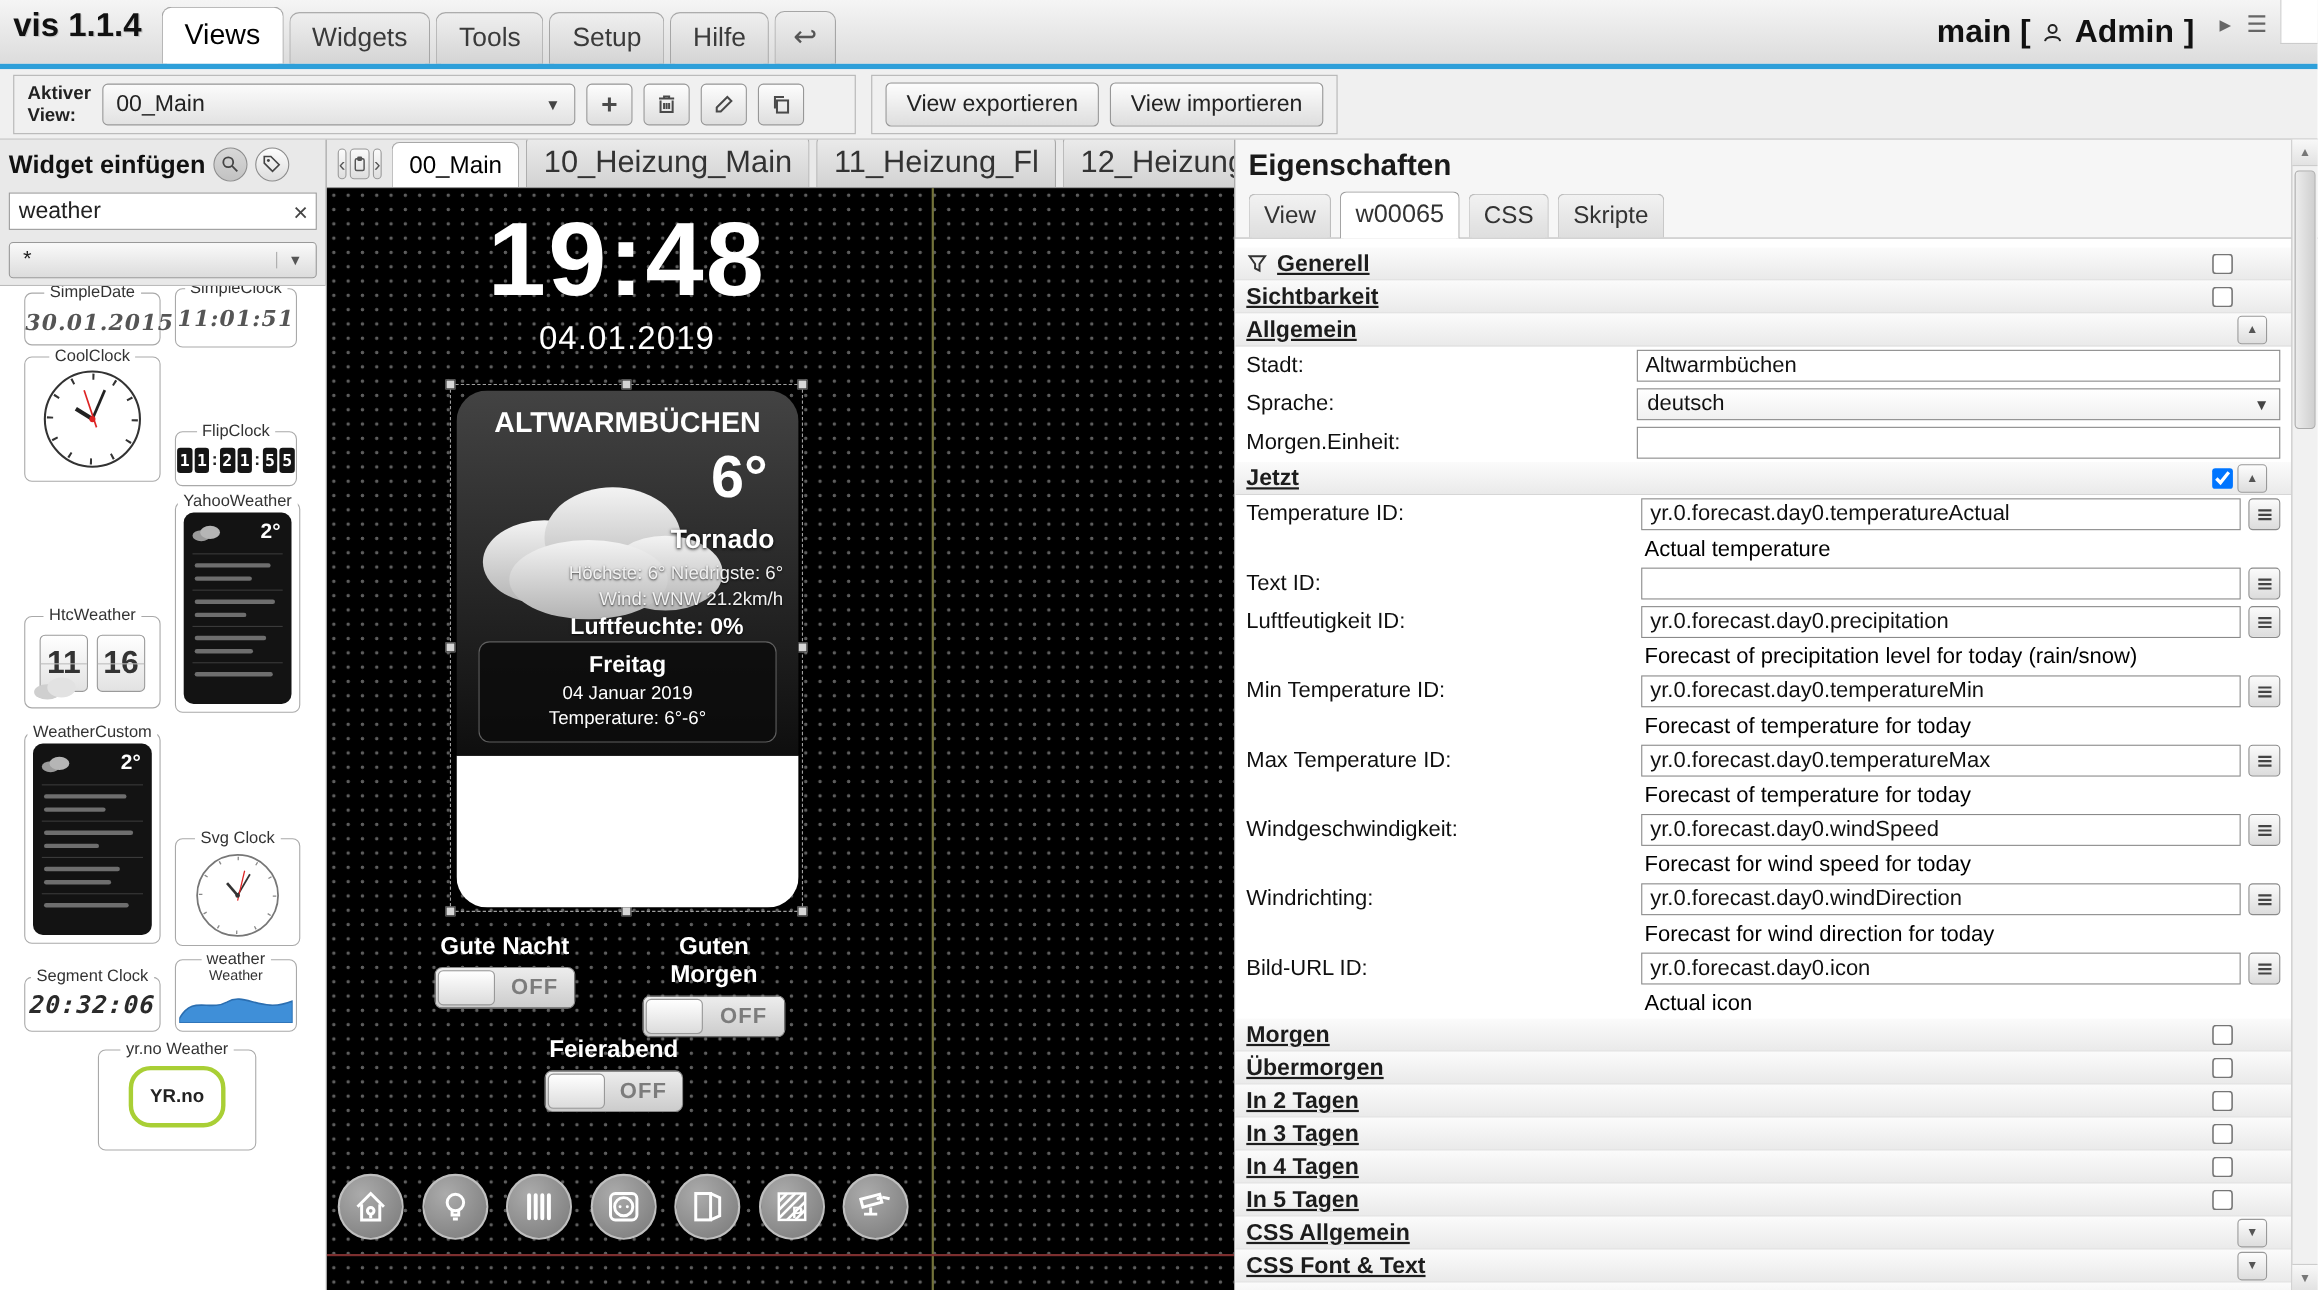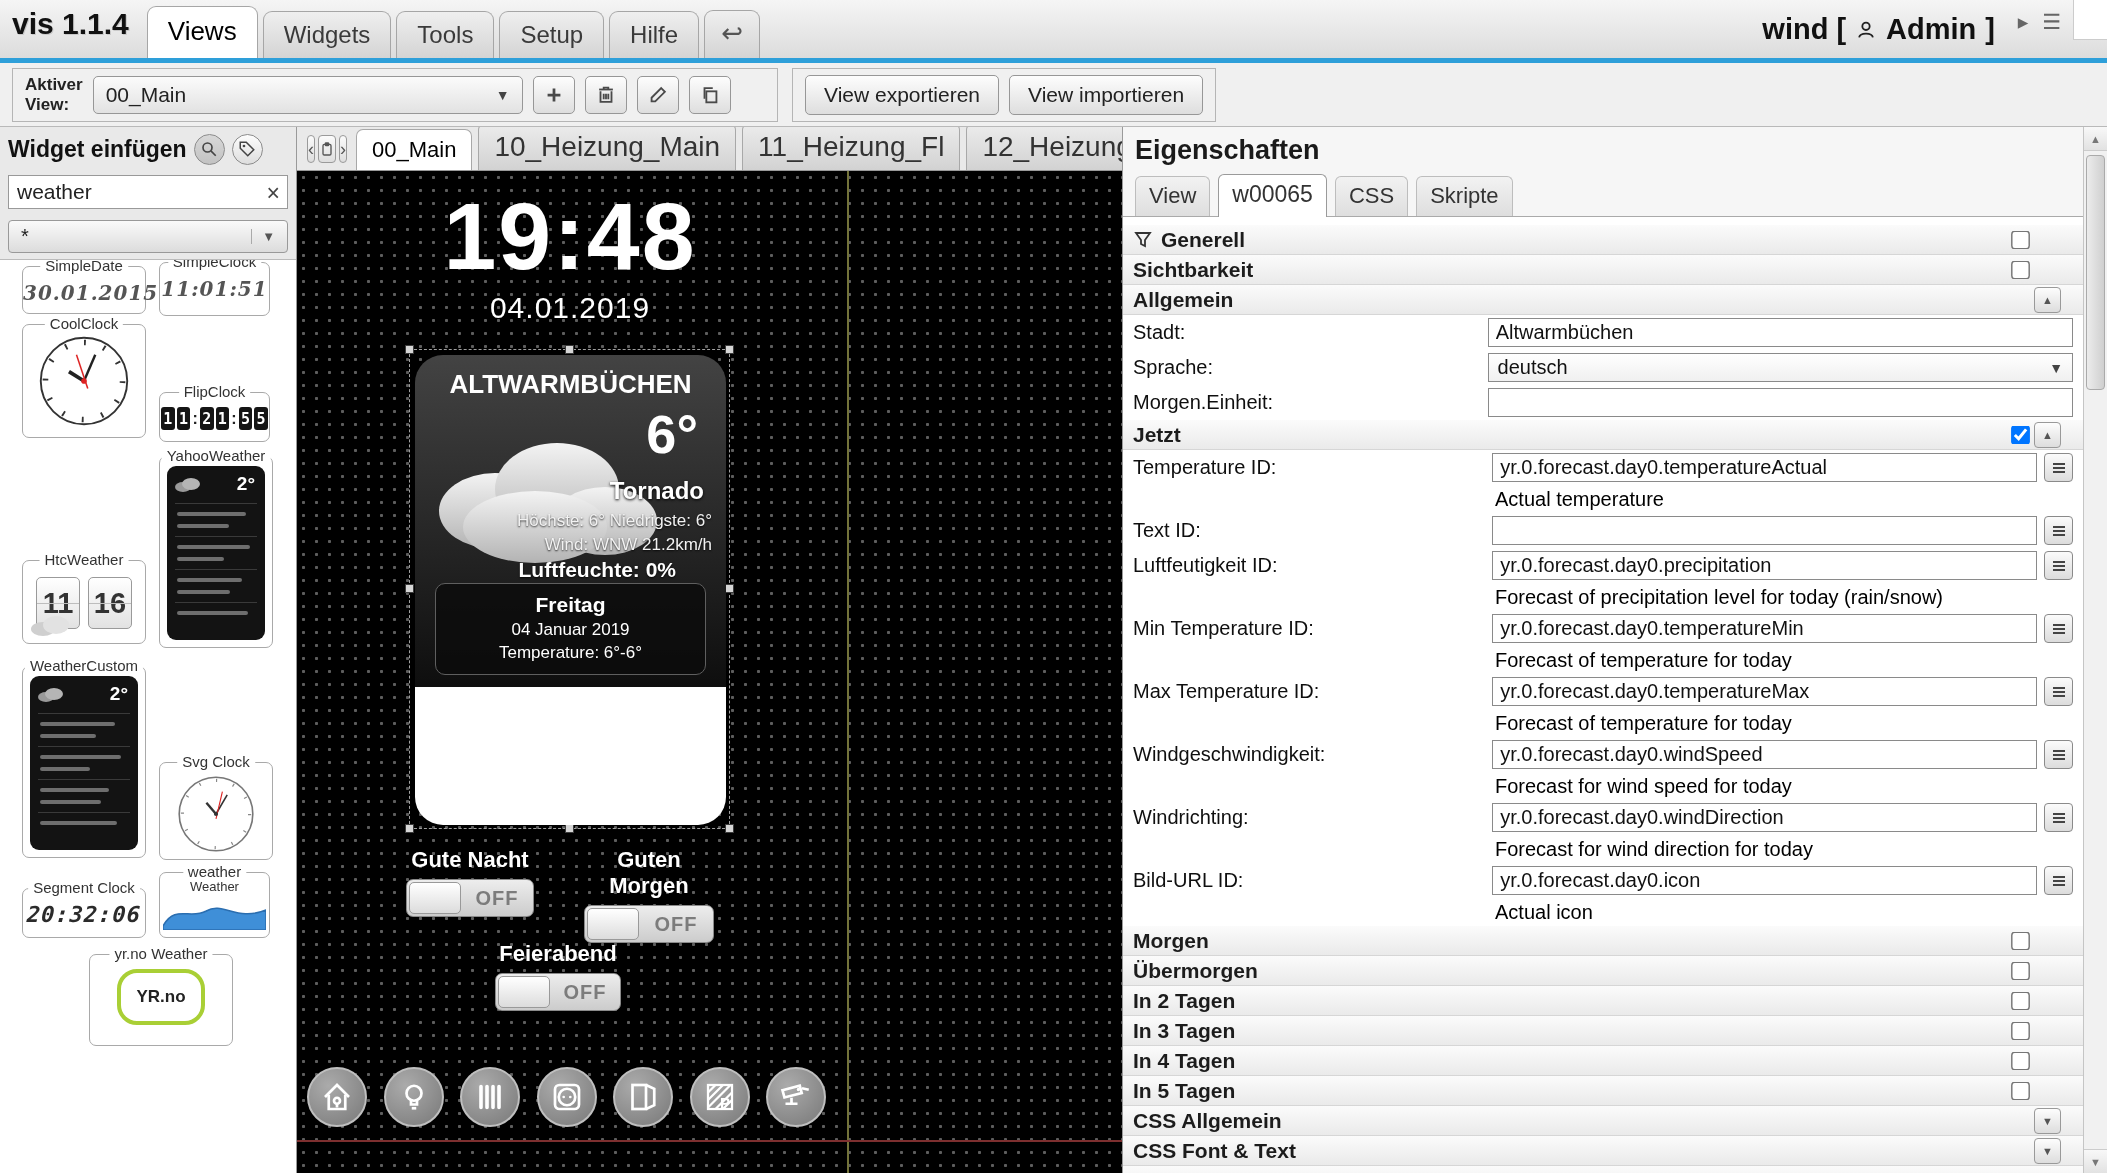--- a/index.html
+++ b/index.html
@@ -98,21 +98,21 @@
 
 
 #props { position:absolute; left:1122px; top:127px; right:0; bottom:0; background:#f6f6f6; border-left:1px solid #9a9a9a; }
 #props-title { font-size:27px; font-weight:bold; color:#1a1a1a; padding:8px 12px 0; height:44px; }
 #props-tabs { height:46px; display:flex; align-items:flex-end; padding-left:12px; gap:8px; border-bottom:1px solid #aaa; }
 .ptab { font-size:22px; color:#333; padding:6px 13px 7px; border:1px solid #bdbdbd; border-bottom:none; border-radius:6px 6px 0 0; background:linear-gradient(#f2f2f2,#dedede); }
 .ptab.active { background:#fff; border-color:#9a9a9a; font-size:23px; position:relative; top:1px; padding-bottom:9px; }
 #prows { position:absolute; left:0; right:24px; top:90px; bottom:0; overflow:hidden; background:#fff; padding-top:8px; }
 .prow { position:relative; display:flex; align-items:center; padding:0 10px; }
 .prow.section { height:30px; background:linear-gradient(#fbfbfb,#eaeaea); border-bottom:1px solid #d6d6d6; gap:8px; }
-.ptitle { font-weight:bold; font-size:21px; color:#1c1c1c; }
+.ptitle { font-weight:bold; font-size:21px; color:#1c1c1c;text-decoration:underline; }
 .prow.field { height:35px; }
 .prow.help { height:28px; padding-left:372px; font-size:20px; color:#000; }
 .plabel { width:360px; font-size:20px; color:#0f0f0f; }
 .pinput { height:29px; border:1px solid #8a8a8a; font-size:20px; font-family:inherit; padding:0 7px; color:#111; background:#fff; }
 .pinput.wide { width:594px; }
 .pinput.short { width:546px; }
 .pselect { width:594px; height:29px; border:1px solid #8a8a8a; background:linear-gradient(#ffffff,#f0f0f0); display:flex; align-items:center; padding:0 9px; font-size:20px; color:#111; }
 .idbtn { width:29px; height:29px; margin-left:7px; border:1px solid #8a8a8a; border-radius:4px; background:linear-gradient(#fbfbfb,#dcdcdc); display:flex; align-items:center; justify-content:center; }
 .pcheck { position:absolute; right:56px; top:50%; transform:translateY(-50%) scale(1.45); }
 .collapse { position:absolute; right:22px; top:50%; transform:translateY(-50%); width:27px; height:26px; border:1px solid #999; border-radius:4px; background:linear-gradient(#fdfdfd,#dddddd); display:flex; align-items:center; justify-content:center; font-size:11px; color:#555; }
@@ -130,21 +130,21 @@
   <div id="logo">vis 1.1.4</div>
   <div class="mtab active">Views</div>
   <div class="mtab">Widgets</div>
   <div class="mtab">Tools</div>
   <div class="mtab">Setup</div>
   <div class="mtab">Hilfe</div>
   <div class="mtab icon-only">
       <span>↩</span>
     </div>
   <div id="user-area">
-    <span>wind [</span>
+    <span>main [</span>
     <span>
         <svg width="22" height="22" viewBox="0 0 24 24">
           <circle cx="12" cy="8" r="4" fill="none" stroke="#222" stroke-width="2"></circle>
           <path d="M4.5 20 C5.5 14.5 18.5 14.5 19.5 20" fill="none" stroke="#222" stroke-width="2"></path>
         </svg>
       </span>
     <span>Admin</span>
     <span>]</span>
   </div>
   <div id="corner-icons">
@@ -410,21 +410,21 @@
           <div id="wx-day">
             <div class="wx-day-name">Freitag</div>
             <div class="wx-day-date">04 Januar 2019</div>
             <div class="wx-day-temp">Temperature: 6°-6°</div>
           </div>
         </div>
         <div id="wx-white"></div>
       </div>
     </div>
 
-    <div class="toggle-block" style="left:109px;top:676px;width:128px;">
+    <div class="toggle-block" style="left:98px;top:676px;width:128px;">
       <div class="tlabel">Gute Nacht</div>
       <div class="tswitch">
         <span class="knob"></span>
         <span class="tstate">OFF</span>
       </div>
     </div>
     <div class="toggle-block" style="left:287px;top:676px;width:130px;">
       <div class="tlabel">Guten Morgen</div>
       <div class="tswitch">
         <span class="knob"></span>

